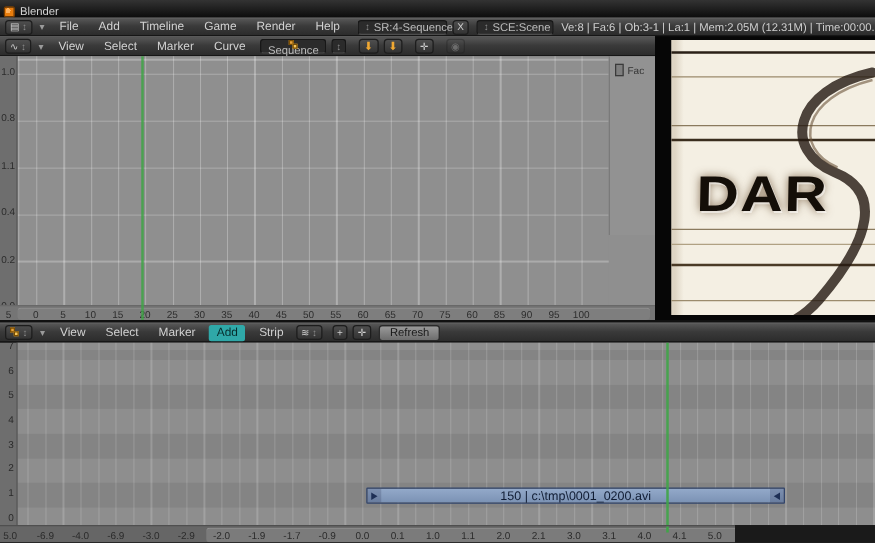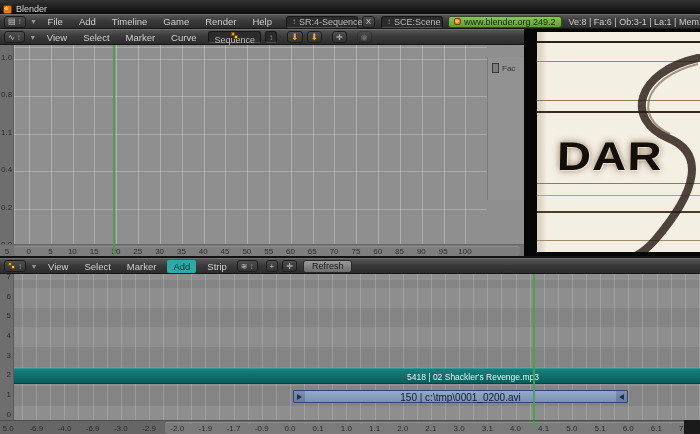--- a/index.html
+++ b/index.html
@@ -64,21 +64,21 @@
     background:#6e6e6e; border-right:1px solid #5b5b5b; }
   .ipo-ylabels { position:absolute; left:0; top:8px; width:14px; display:flex; flex-direction:column; }
   .ipo-ylabels span { height:37.45px; font-size:8px; color:#2c2c2c; line-height:10px; text-align:left; padding-left:1px; }
   .ipo-grid { position:absolute; left:14px; top:0; width:473px; height:199px;
     background-color:#8f8f8f;
     background-image:
       repeating-linear-gradient(90deg, rgba(255,255,255,.28) 0 1px, transparent 1px 21.82px),
       repeating-linear-gradient(180deg, rgba(255,255,255,.25) 0 1px, transparent 1px 37.45px);
     background-position:15px 14px;
   }
-  .ipo-channel-panel { position:absolute; left:487px; top:12px; width:37px; height:143px;
+  .ipo-channel-panel { position:absolute; left:487px; top:0; width:37px; height:143px;
     background:#929292; border-left:1px solid #7a7a7a; }
   .fac-row { display:flex; align-items:center; gap:3px; margin:6px 0 0 4px; }
   .fac-swatch { width:7px; height:10px; background:#7e7e7e; border:1px solid #3a3a3a; }
   .fac-label { font-size:8px; color:#333; }
   .ipo-xaxis { position:absolute; left:0; top:199px; width:524px; height:12px;
     background:#757575; border-top:1px solid #686868; overflow:hidden; }
   .ipo-xaxis .axis-handle { position:absolute; left:14px; top:1px; width:506px; height:10px;
     background:#7e7e7e; border-radius:3px; border-top:1px solid #8f8f8f; }
   .ipo-xlabels { position:absolute; left:-4px; top:2px; display:flex; }
   .ipo-xlabels span { width:21.82px; flex:none; text-align:center; font-size:8px; color:#2d2d2d; }
@@ -113,21 +113,21 @@
   .video-strip { position:absolute; left:293px; top:116px; width:335px; height:13px;
     background:linear-gradient(#93a9c9, #7b92b4); border:1px solid #31446b; border-radius:1px; z-index:2; }
   .video-strip .strip-label { position:absolute; left:50%; top:1px; transform:translateX(-50%);
     color:#101c33; font-size:10px; white-space:nowrap; }
   .handle { position:absolute; top:0; width:11px; height:11px; background:rgba(20,30,60,.18);
     display:flex; align-items:center; justify-content:center; }
   .handle.left { left:0; } .handle.right { right:0; }
   .tri { width:0; height:0; border-top:3px solid transparent; border-bottom:3px solid transparent; }
   .tri.r { border-left:5px solid #1e2f55; } .tri.l { border-right:5px solid #1e2f55; }
   .cfline-vse { position:absolute; left:533px; top:0; width:2px; height:146px; background:#3fa547; opacity:.9; z-index:4; }
-  .vse-xaxis { position:absolute; left:0; top:420px; width:684px; height:14px;
+  .vse-xaxis { position:absolute; left:0; top:420px; width:588px; height:14px;
     background:#666; border-top:1px solid #4f4f4f; overflow:hidden; }
   .vse-xaxis .axis-handle { position:absolute; left:165px; top:1px; width:527px; height:12px;
     background:#7b7b7b; border-radius:3px; border-top:1px solid #919191; }
   .vse-xlabels { position:absolute; left:-6px; top:3px; display:flex; }
   .vse-xlabels span { width:28.2px; flex:none; text-align:center; font-size:8px; color:#2b2b2b; }
   .vse-xaxis .cf-tick { position:absolute; left:533px; top:0; width:2px; height:5px; background:#3fa547; }
 </style>
 </head>
 <body>
 
@@ -156,24 +156,20 @@
     <span class="dd" style="width:72px; margin-left:6px;">
       <span class="updn">↕</span>
       <span>SR:4-Sequence</span>
     </span>
     <span class="iconbtn xbtn">
       <span>X</span>
     </span>
     <span class="dd" style="width:62px; margin-left:4px;">
       <span class="updn">↕</span>
       <span>SCE:Scene</span>
-    </span>
-    <span class="verbtn">
-      <span class="blender-logo" style="width:7px;height:7px;"></span>
-      <span>www.blender.org 249.2</span>
     </span>
     <span class="stats">Ve:8 | Fa:6 | Ob:3-1 | La:1  | Mem:2.05M (12.31M)  | Time:00:00.37 | Cube</span>
   </div>
 
   <div class="hbar" style="top:29px; width:524px;">
     <span class="iconbtn" style="margin-left:4px;">
       <span>∿</span>
         <span class="updn">↕</span>
     </span>
     <span class="collapse-arrow">▾</span>
@@ -318,23 +314,20 @@
 
       <span>7</span>
           <span>6</span>
           <span>5</span>
           <span>4</span>
           <span>3</span>
           <span>2</span>
           <span>1</span>
           <span>0</span>
         </div>
-    </div>
-    <div class="audio-strip">
-      <span class="strip-label">5418 | 02 Shackler's Revenge.mp3</span>
     </div>
     <div class="video-strip">
       <span class="handle left">
           <span class="tri r"></span>
         </span>
       <span class="strip-label">150 | c:\tmp\0001_0200.avi</span>
       <span class="handle right">
           <span class="tri l"></span>
         </span>
     </div>

